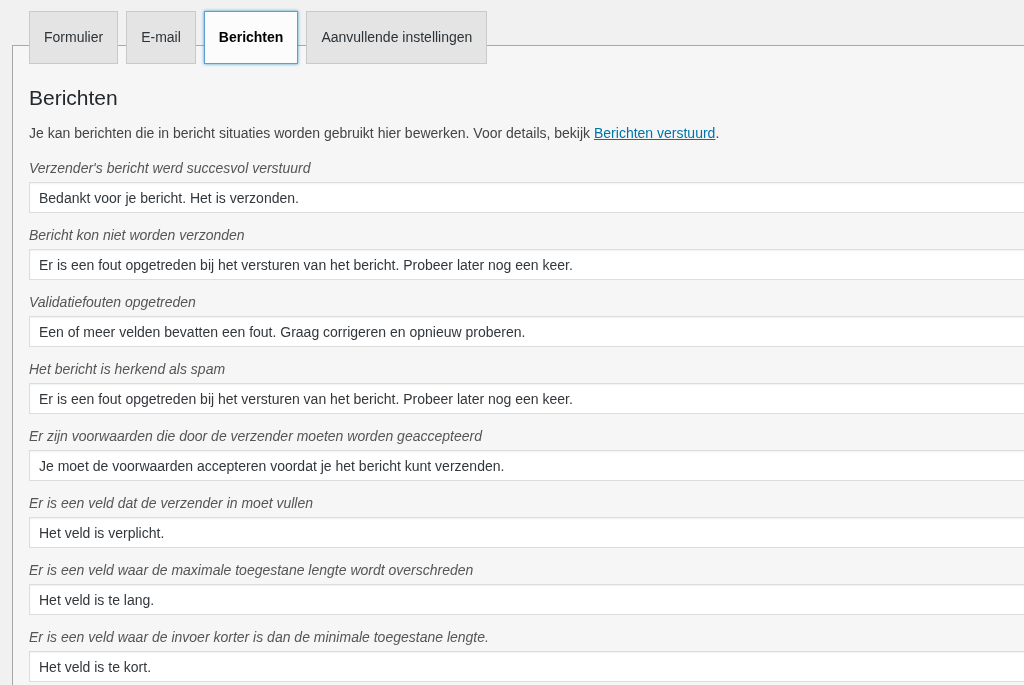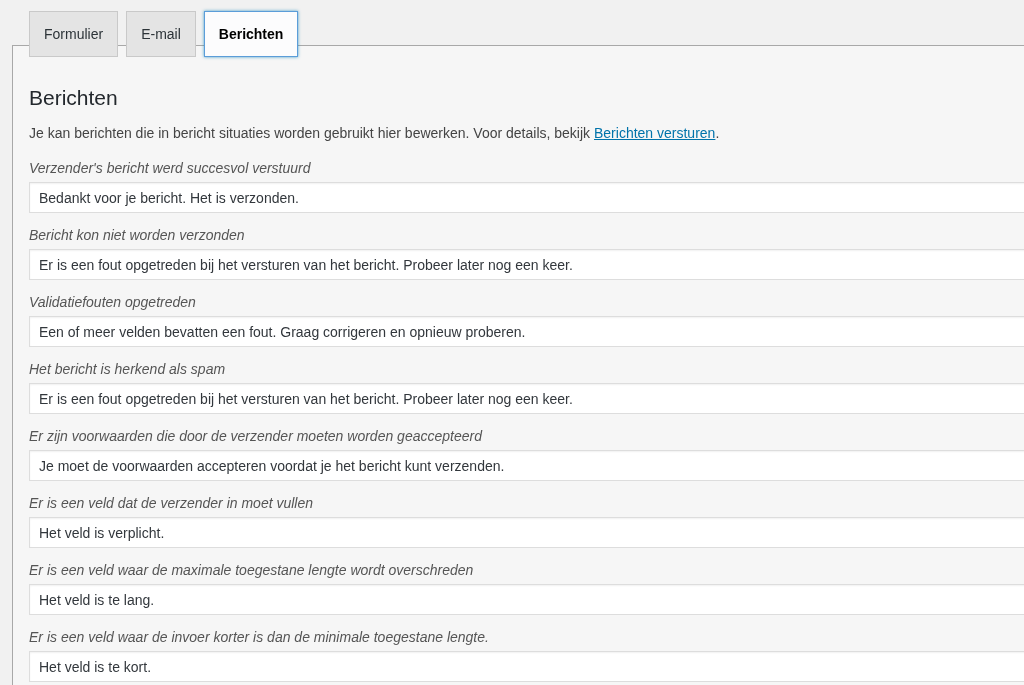--- a/index.html
+++ b/index.html
@@ -13,21 +13,21 @@
 
   
   .tab-bar {
     position: absolute;
     top: 11px; left: 29px;
     display: flex;
     gap: 8px;
     z-index: 2;
   }
   .tab {
-    height: 46px;
+    height: 53px;
     line-height: 33px;
     padding: 0 14px;
     background: #e4e4e4;
     border: 1px solid #c9c9c9;
     font-family: inherit;
     font-size: 14px;
     color: #2c3338;
     box-sizing: border-box;
     cursor: pointer;
     white-space: nowrap;
@@ -99,26 +99,27 @@
     border-radius: 0;
   }
 </style>
 </head>
 <body>
 
 <div class="tab-bar">
     <button class="tab">Formulier</button>
     <button class="tab">E-mail</button>
     <button class="tab active">Berichten</button>
+    <button class="tab">Aanvullende instellingen</button>
   </div>
 
 <div class="panel">
   <div class="panel-inner">
     <h2 class="panel-title">Berichten</h2>
-    <p class="panel-desc"><span>Je kan berichten die in bericht situaties worden gebruikt hier bewerken. Voor details, bekijk </span><a class="desc-link" href="#">Berichten versturen</a><span>.</span></p>
+    <p class="panel-desc"><span>Je kan berichten die in bericht situaties worden gebruikt hier bewerken. Voor details, bekijk </span><a class="desc-link" href="#">Berichten verstuurd</a><span>.</span></p>
     <div class="fields">
         <div class="field-group">
     <label class="field-label">Verzender's bericht werd succesvol verstuurd</label>
     <input class="field-input" type="text" value="Bedankt voor je bericht. Het is verzonden." style="">
   </div>
         <div class="field-group">
     <label class="field-label">Bericht kon niet worden verzonden</label>
     <input class="field-input" type="text" value="Er is een fout opgetreden bij het versturen van het bericht. Probeer later nog een keer." style="">
   </div>
         <div class="field-group">

